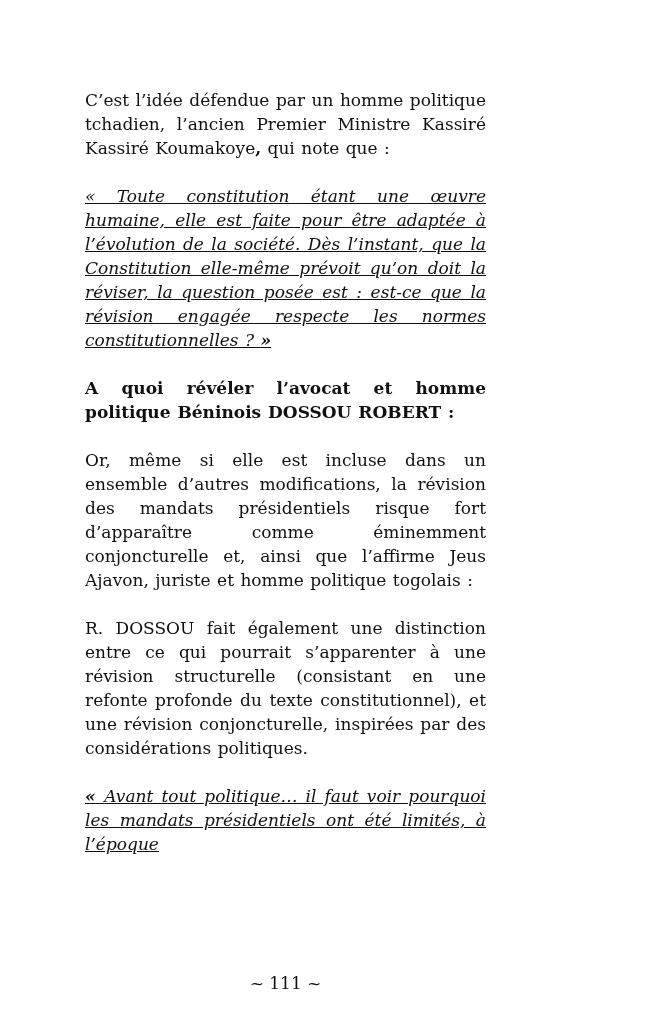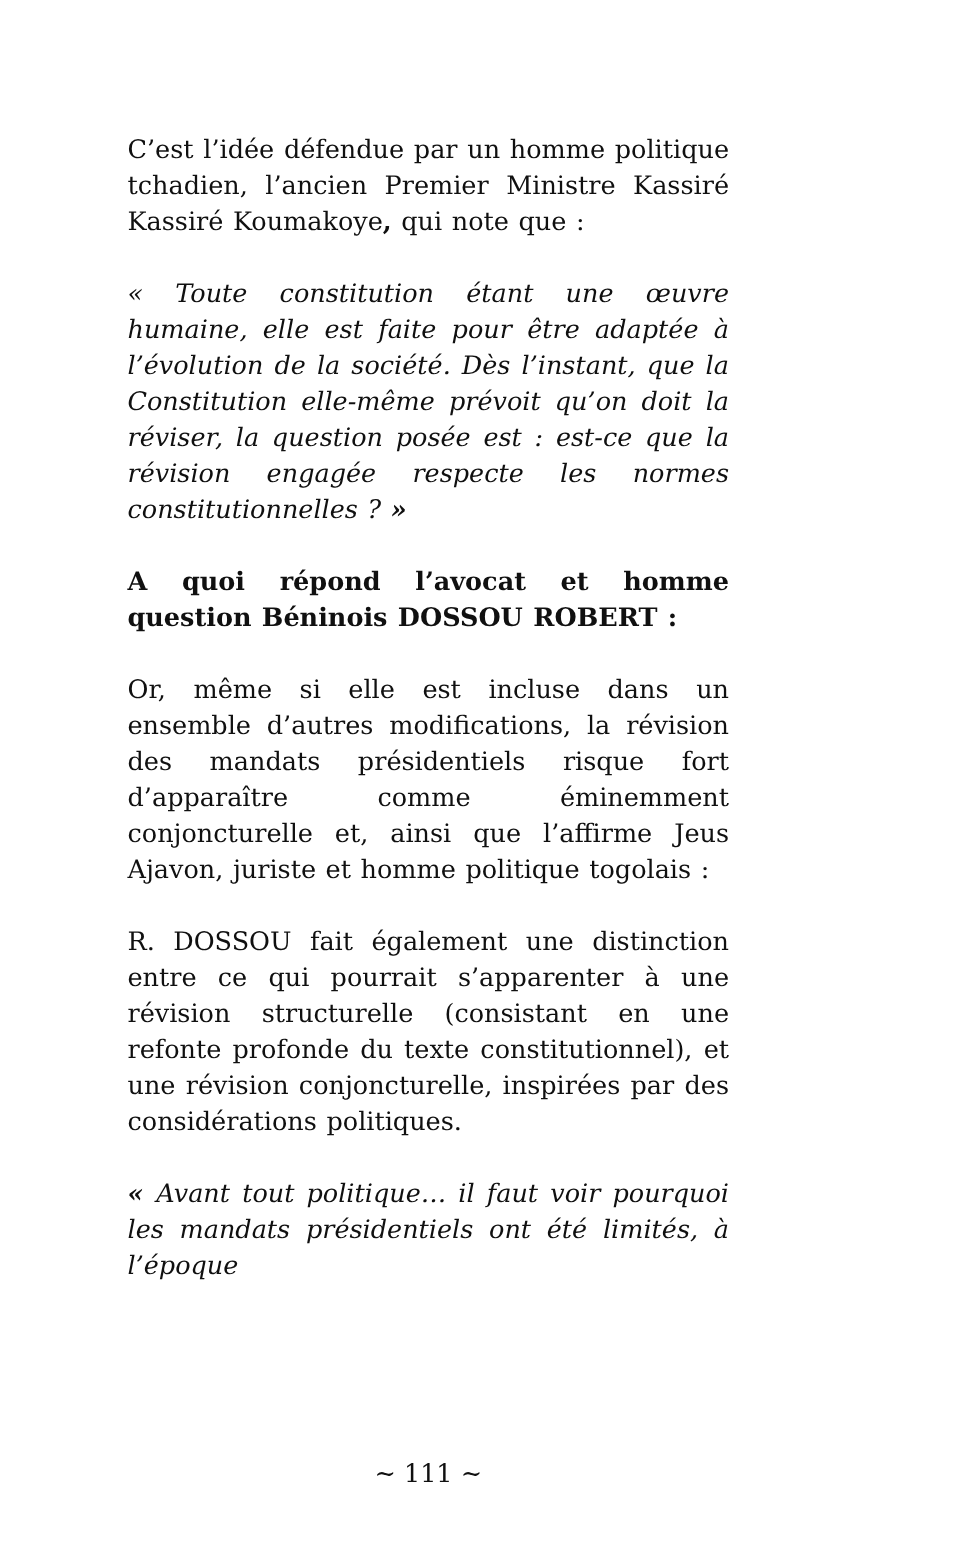--- a/index.html
+++ b/index.html
@@ -26,41 +26,41 @@
     flex: 1 1 auto;
   }
   p.para {
     margin: 0 0 24px 0;
     font-size: 17px;
     line-height: 24px;
     text-align: justify;
     word-spacing: 1px;
   }
   .bold { font-weight: bold; }
-  .italic { font-style: italic; }
+  .italic { font-style: italic; text-decoration: underline; }
   .bold-italic { font-weight: bold; font-style: italic; }
   .footer {
     flex: 0 0 auto;
     text-align: center;
     font-size: 17px;
     line-height: 24px;
     padding-bottom: 41px;
   }
 </style>
 </head>
 <body>
 
 <div class="page">
   <div class="content">
 
     <p class="para"><span>C’est l’idée défendue par un homme politique tchadien, l’ancien Premier Ministre Kassiré Kassiré Koumakoye</span><span class="bold">,</span><span> qui note que :</span></p>
 
     <p class="para italic"><span>« Toute constitution étant une œuvre humaine, elle est faite pour être adaptée à l’évolution de la société. Dès l’instant, que la Constitution elle-même prévoit qu’on doit la réviser, la question posée est : est-ce que la révision engagée respecte les normes constitutionnelles ? </span><span class="bold-italic">»</span></p>
 
-    <p class="para bold">A quoi répond l’avocat et homme question Béninois DOSSOU ROBERT :</p>
+    <p class="para bold">A quoi révéler l’avocat et homme politique Béninois DOSSOU ROBERT :</p>
 
 
     <p class="para">Or, même si elle est incluse dans un ensemble d’autres modifications, la révision des mandats présidentiels risque fort d’apparaître comme éminemment conjoncturelle et, ainsi que l’affirme Jeus Ajavon, juriste et homme politique togolais :</p>
 
     <p class="para">R. DOSSOU fait également une distinction entre ce qui pourrait s’apparenter à une révision structurelle (consistant en une refonte profonde du texte constitutionnel), et une révision conjoncturelle, inspirées par des considérations politiques.</p>
 
     <p class="para italic"><span class="bold-italic">« </span><span>Avant tout politique… il faut voir pourquoi les mandats présidentiels ont été limités, à l’époque</span></p>
 
   </div>
 

